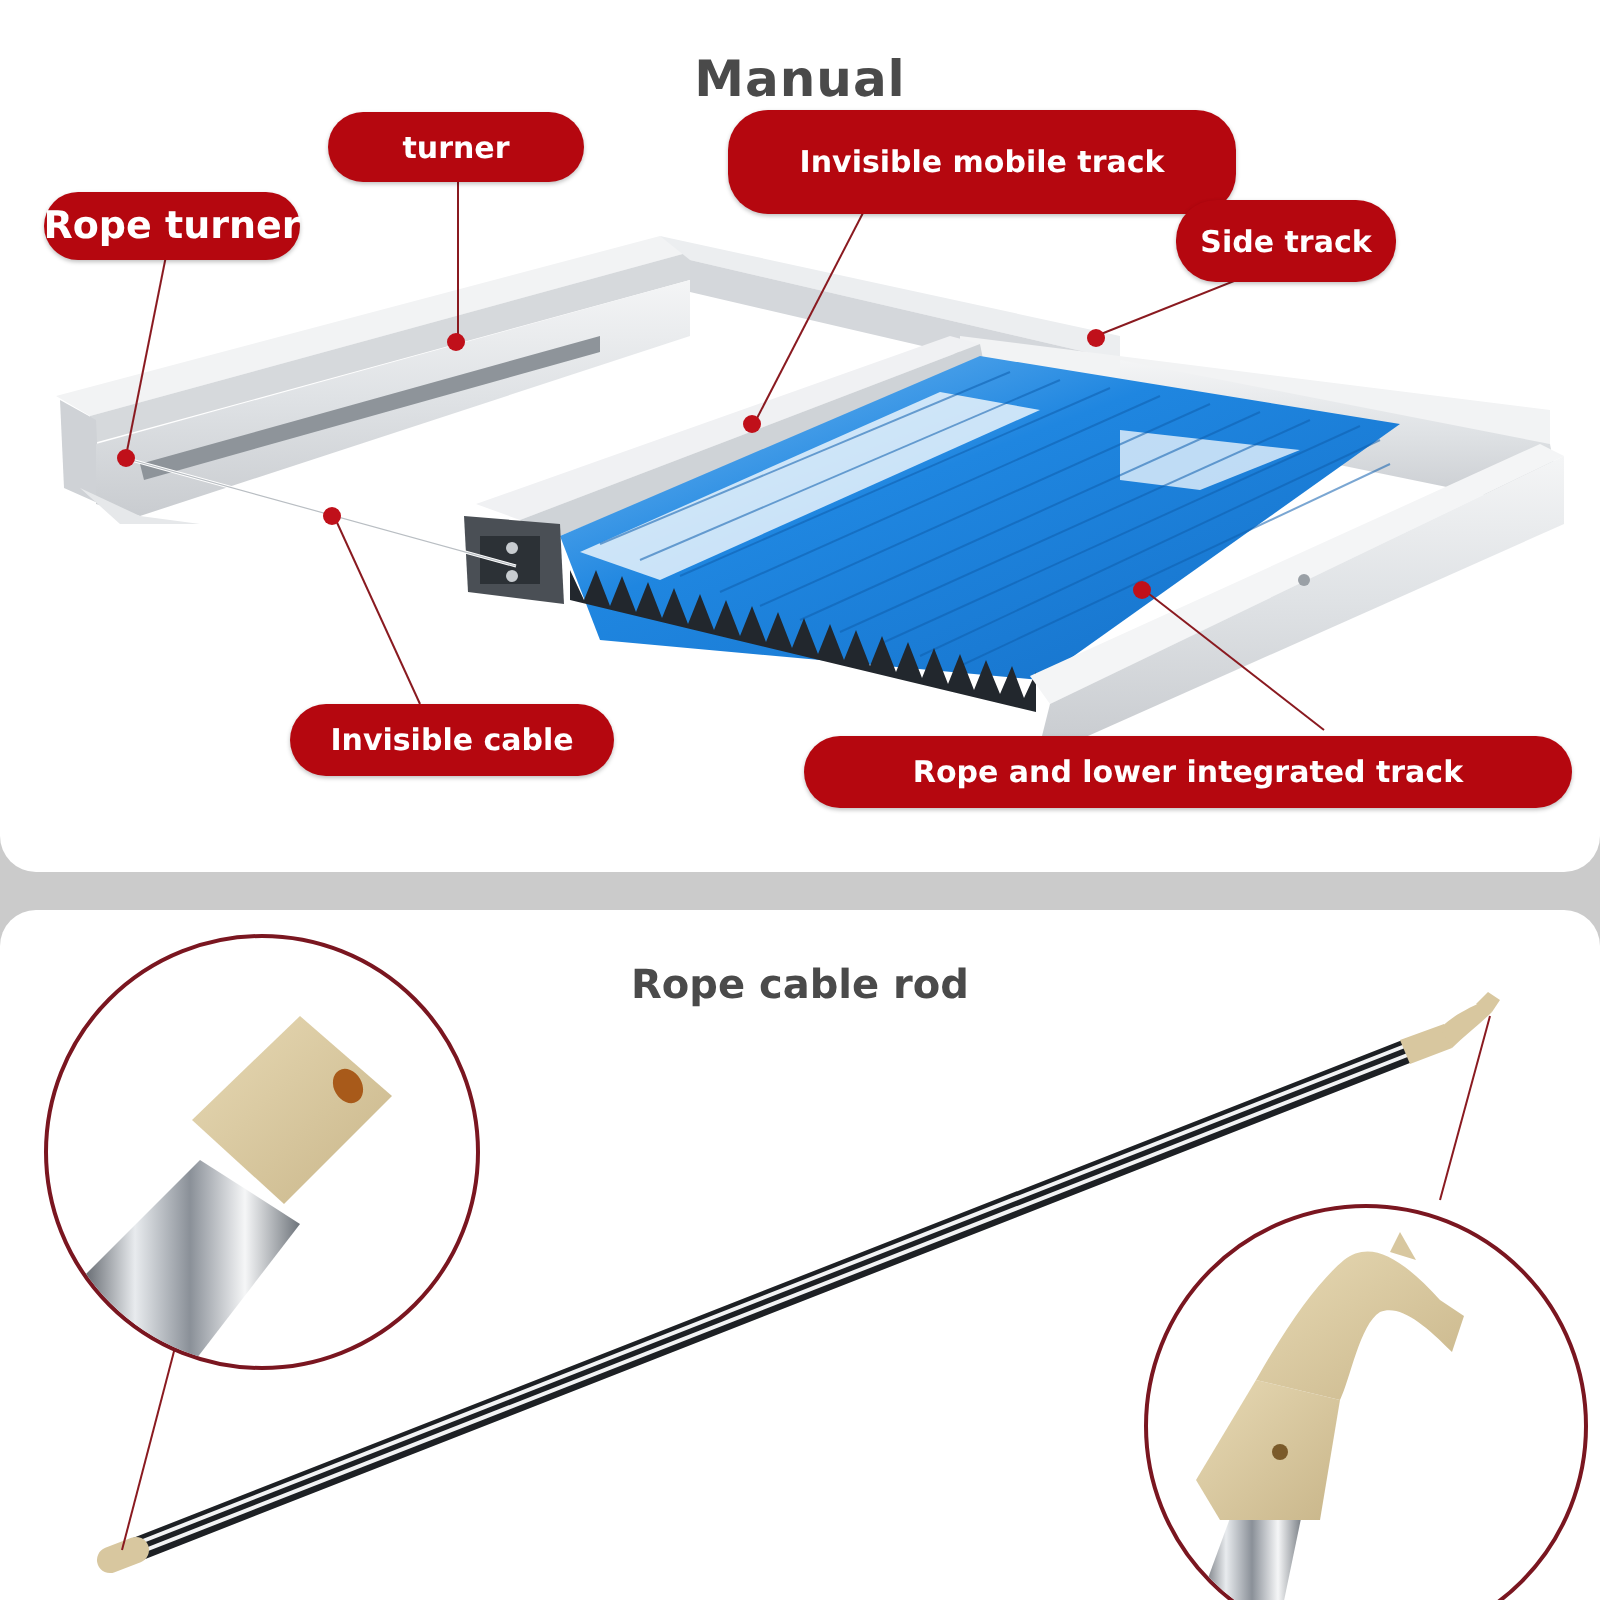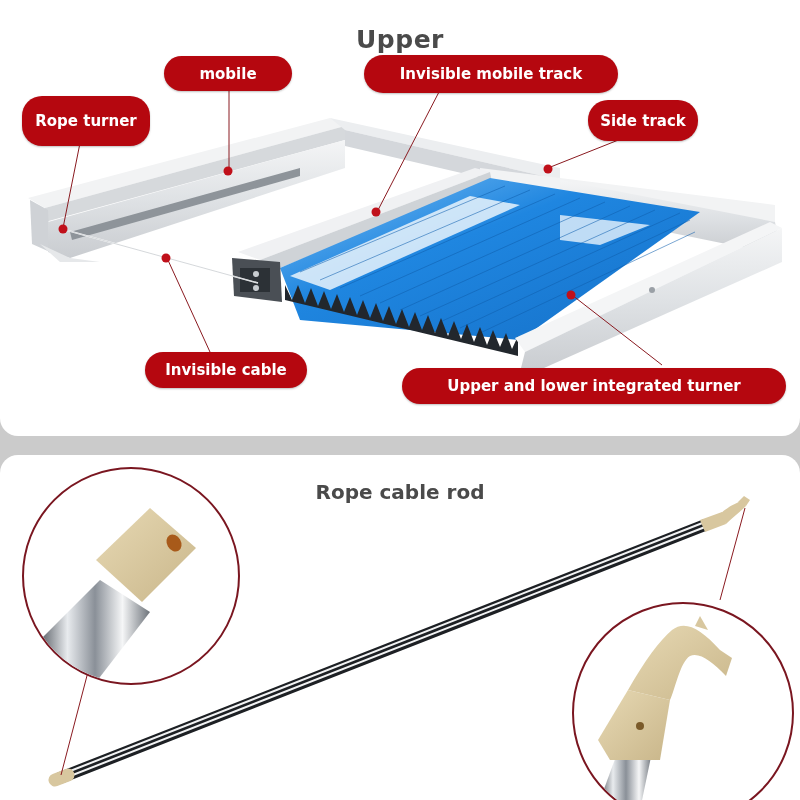--- a/index.html
+++ b/index.html
@@ -109,28 +109,28 @@
   <g fill="#c0101a">
     <circle cx="63" cy="229" r="4.5"></circle>
     <circle cx="228" cy="171" r="4.5"></circle>
     <circle cx="376" cy="212" r="4.5"></circle>
     <circle cx="548" cy="169" r="4.5"></circle>
     <circle cx="166" cy="258" r="4.5"></circle>
     <circle cx="571" cy="295" r="4.5"></circle>
   </g>
 </svg>
 
-<div id="title-manual" class="section-title">Upper</div>
+<div id="title-manual" class="section-title">Manual</div>
 
-<div class="pill" style="left:22px;top:96px;width:128px;height:50px;font-size:15px;">Rope turner</div>
-<div class="pill" style="left:164px;top:56px;width:128px;height:35px;font-size:15px;">mobile</div>
-<div class="pill" style="left:364px;top:55px;width:254px;height:38px;font-size:15px;">Invisible mobile track</div>
+<div class="pill" style="left:22px;top:96px;width:128px;height:34px;font-size:19px;">Rope turner</div>
+<div class="pill" style="left:164px;top:56px;width:128px;height:35px;font-size:15px;">turner</div>
+<div class="pill" style="left:364px;top:55px;width:254px;height:52px;font-size:15px;">Invisible mobile track</div>
 <div class="pill" style="left:588px;top:100px;width:110px;height:41px;font-size:15px;text-align:right;">Side track</div>
 <div class="pill" style="left:145px;top:352px;width:162px;height:36px;font-size:15px;">Invisible cable</div>
-<div class="pill" style="left:402px;top:368px;width:384px;height:36px;font-size:15px;">Upper and lower integrated turner</div>
+<div class="pill" style="left:402px;top:368px;width:384px;height:36px;font-size:15px;">Rope and lower integrated track</div>
 
 <svg class="layer" width="800" height="800" viewBox="0 0 800 800">
   <defs>
     <linearGradient id="chrome" x1="0" y1="0" x2="1" y2="0">
       <stop offset="0" stop-color="#5a5f66"></stop>
         <stop offset="0.25" stop-color="#e8ebee"></stop>
       <stop offset="0.5" stop-color="#8a9098"></stop>
         <stop offset="0.75" stop-color="#f5f6f7"></stop>
         <stop offset="1" stop-color="#6d737a"></stop>
     </linearGradient>

